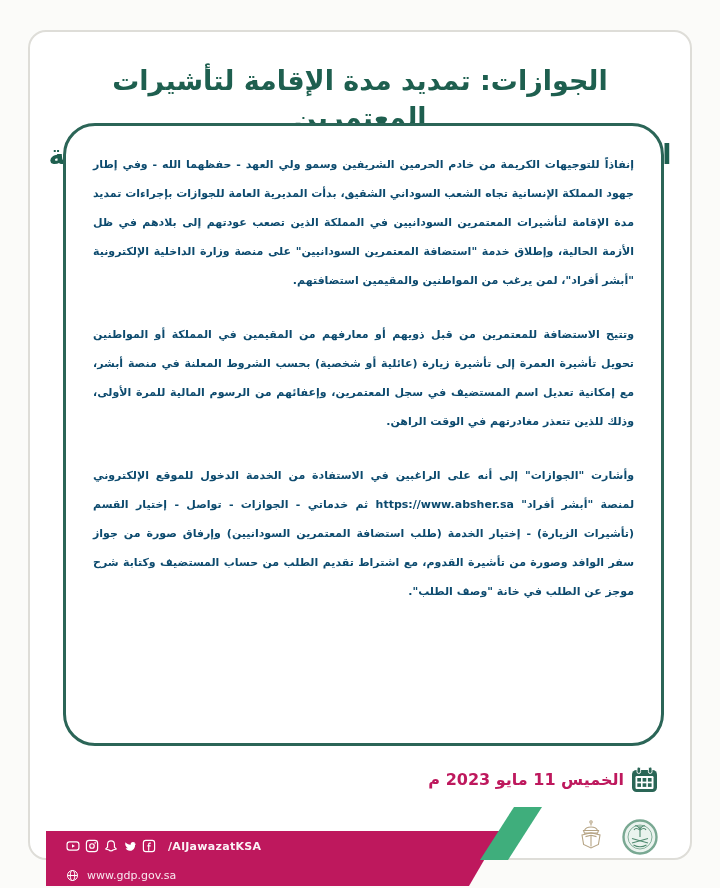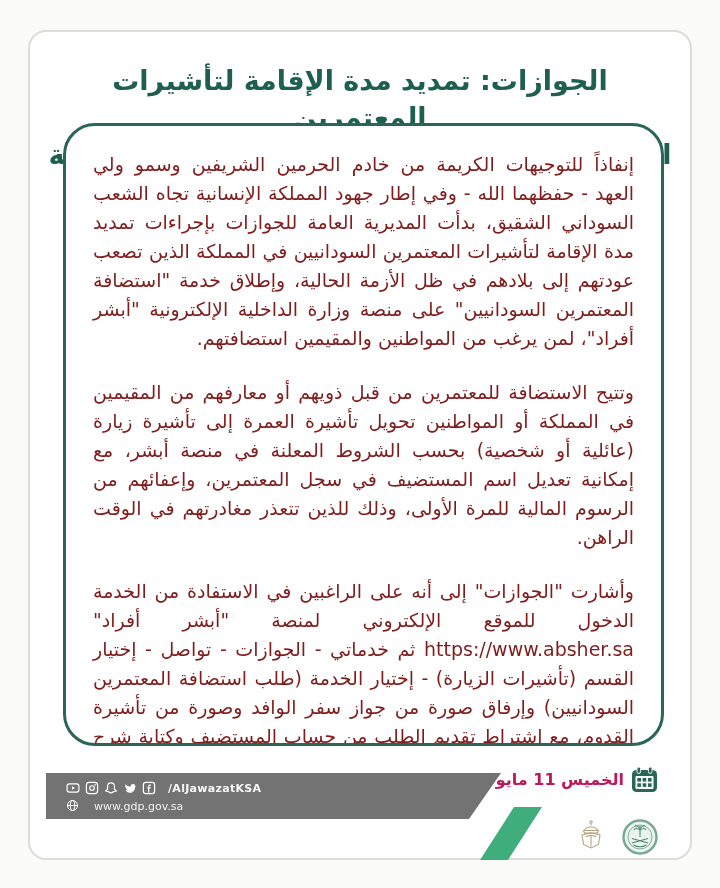--- a/index.html
+++ b/index.html
@@ -17,40 +17,40 @@
     position:absolute;top:12px;left:18px;right:18px;
     direction:rtl;text-align:center;white-space:pre-line;
     font-size:27px;line-height:37px;font-weight:bold;color:#1e5f4f;
   }
   .content-box{
     position:absolute;left:33px;top:91px;width:601px;height:623px;
     box-sizing:border-box;border:3px solid #2b6557;border-radius:32px;
     padding:24px 27px;direction:rtl;overflow:hidden;background:#fff;
   }
   .content-box p{
-    margin:0 0 25px;font-size:19px;line-height:29px;color:#7f1d1d;
-    font-weight:normal;text-align:justify;
+    margin:0 0 25px;font-size:11px;line-height:29px;color:#0c4a6e;
+    font-weight:bold;text-align:justify;
   }
   .content-box p:last-child{margin-bottom:0;}
   .date-row{
     position:absolute;top:734px;right:32px;
     display:flex;align-items:center;gap:7px;direction:rtl;
   }
   .date-label{font-size:16px;font-weight:bold;color:#be185d;}
   .ribbon{
-    position:absolute;left:16px;top:741px;width:472px;height:46px;
-    background:#737373;color:#fff;
+    position:absolute;left:16px;top:799px;width:472px;height:55px;
+    background:#be185d;color:#fff;
     -webkit-clip-path:polygon(0 0,455px 0,423px 100%,0 100%);
     clip-path:polygon(0 0,455px 0,423px 100%,0 100%);
   }
   .ribbon-inner{padding:8px 0 0 20px;}
   .social-row{display:flex;align-items:center;gap:5px;}
   .social-icon{display:inline-flex;width:14px;height:14px;}
   .handle{font-size:11px;margin-left:7px;letter-spacing:.3px;opacity:.95;font-weight:bold;}
-  .site-row{display:flex;align-items:center;gap:14px;margin-top:4px;}
+  .site-row{display:flex;gap:7px;margin-top:16px;}
   .site{font-size:11px;opacity:.9;}
   .slash{
     position:absolute;left:450px;top:775px;width:62px;height:53px;
     background:#3fae7c;
     -webkit-clip-path:polygon(34px 0,62px 0,28px 100%,0 100%);
     clip-path:polygon(34px 0,62px 0,28px 100%,0 100%);
   }
   .emblems{
     position:absolute;right:30px;top:785px;
     display:flex;align-items:center;gap:9px;

